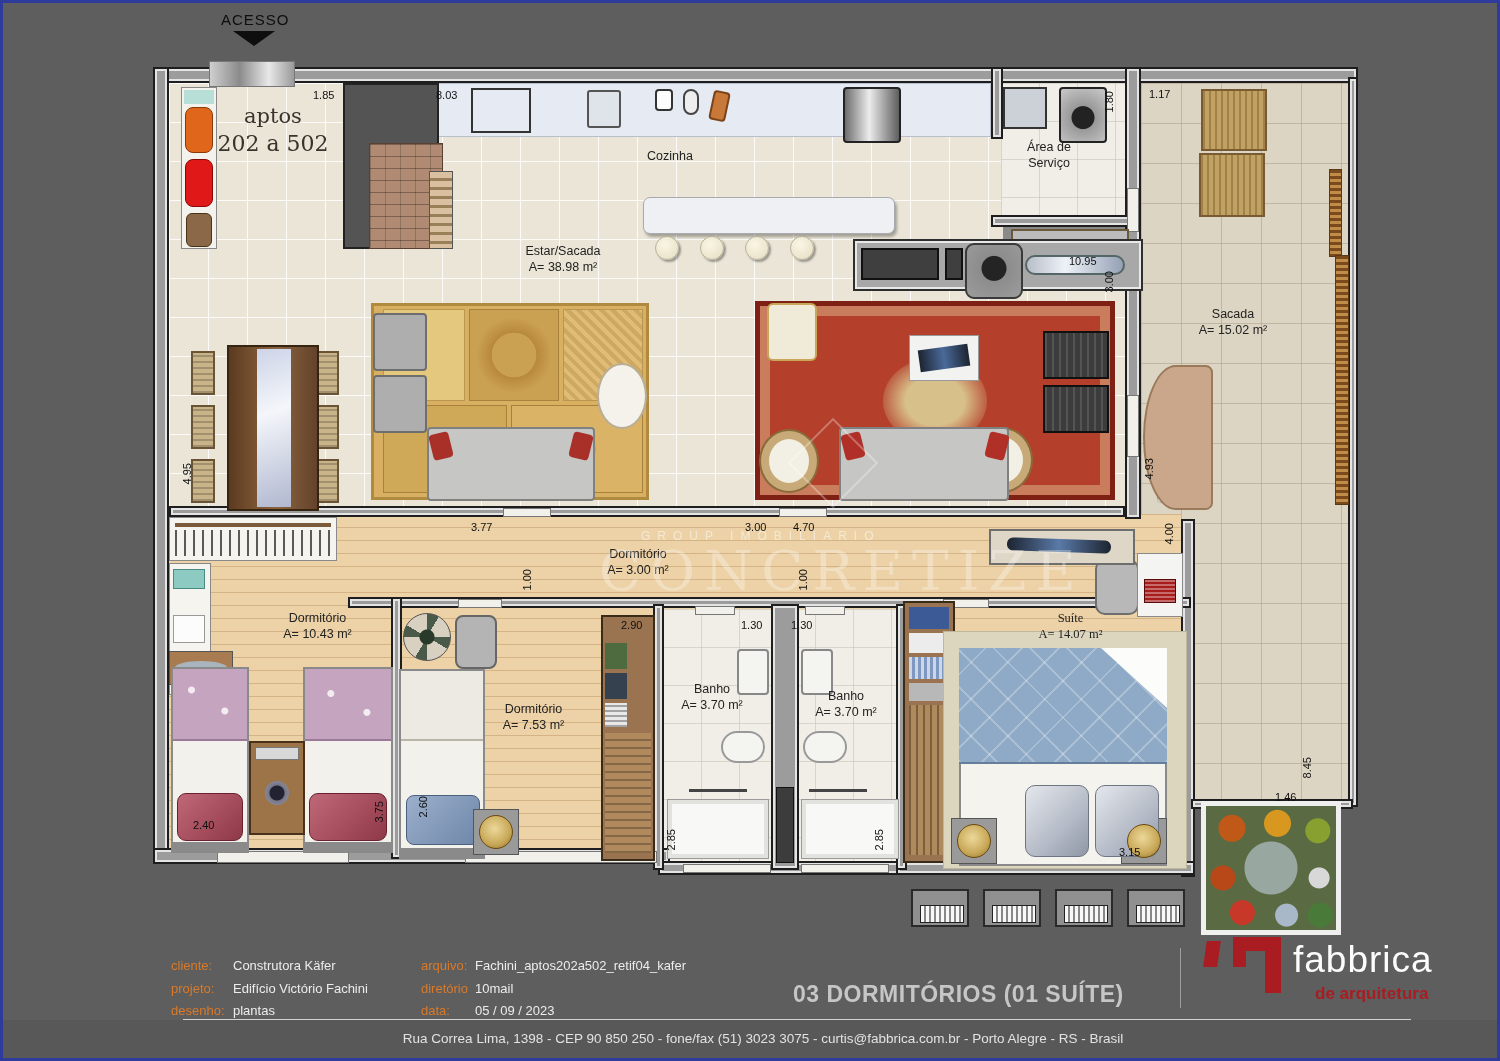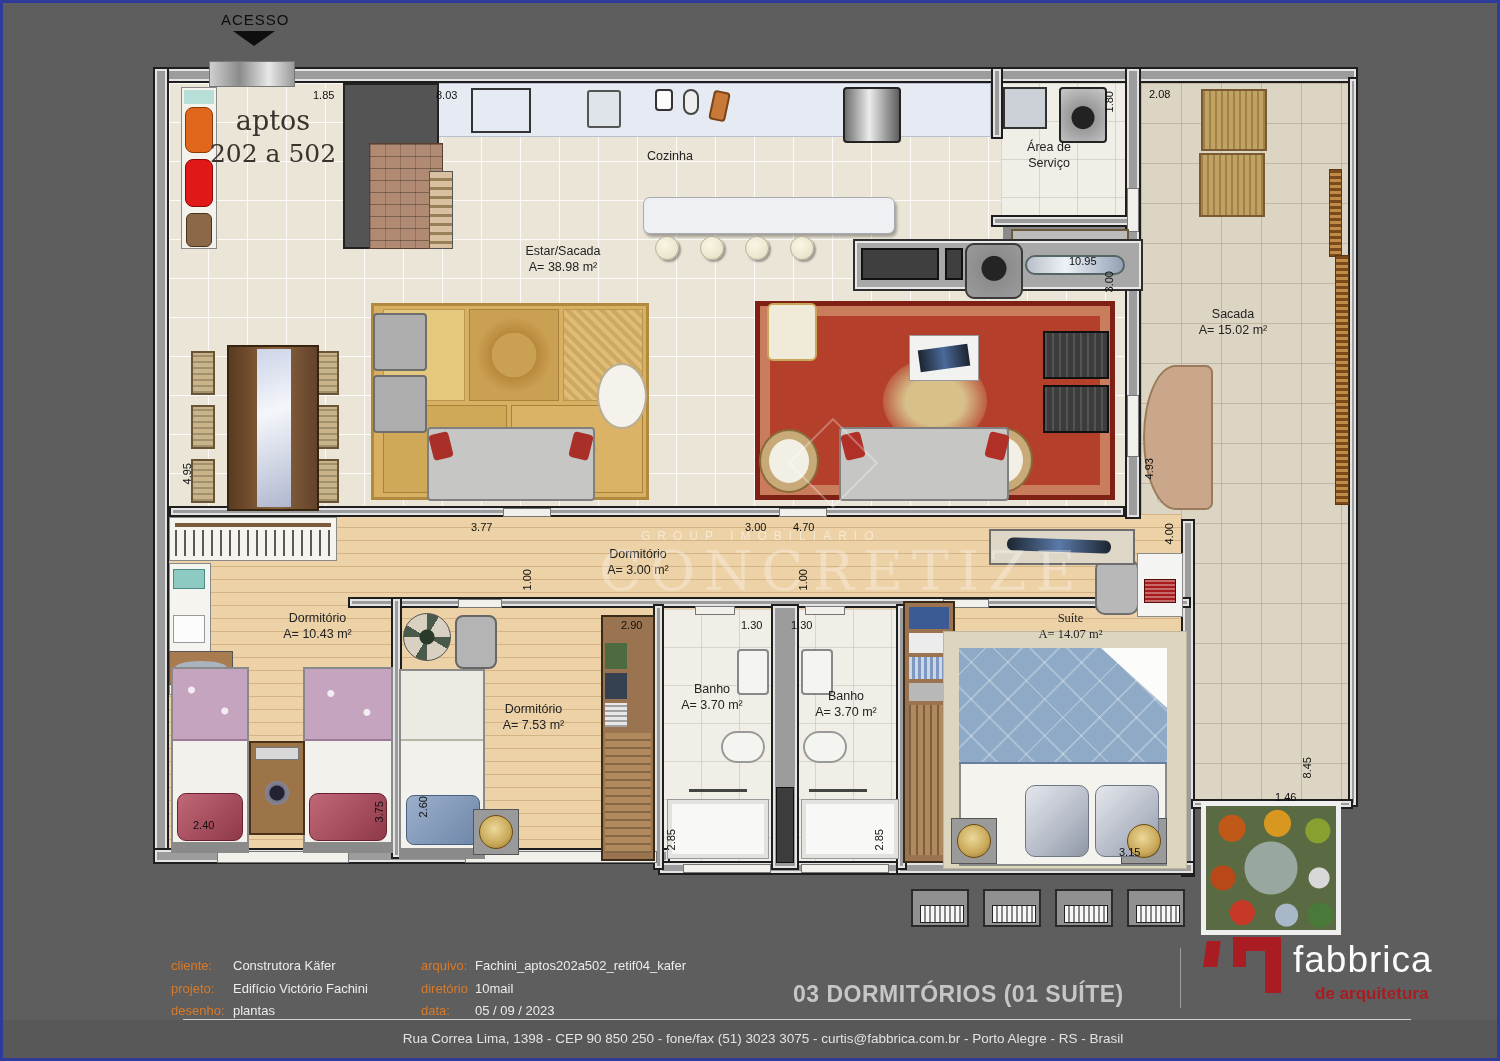--- a/index.html
+++ b/index.html
@@ -269,22 +269,22 @@
       <div class="stripes"></div>
     </div>
   <div class="abs acbox" style="left:1052px;top:886px;width:58px;height:38px;">
       <div class="stripes"></div>
     </div>
   <div class="abs acbox" style="left:1124px;top:886px;width:58px;height:38px;">
       <div class="stripes"></div>
     </div>
 
   <div class="abs room-label" style="left:200px;top:100px;width:140px;font-family:'DejaVu Serif',serif;color:#3a332c;z-index:40;">
-    <div style="font-size:27px;">aptos</div>
-    <div style="font-size:25px;">202 a 502</div>
+    <div style="font-size:21px;">aptos</div>
+    <div style="font-size:22px;">202 a 502</div>
   </div>
   <div class="abs room-label" style="left:617px;top:145px;width:100px;">
     <div>Cozinha</div>
   </div>
   <div class="abs room-label" style="left:1000px;top:136px;width:92px;">
     <div>Área de</div>
     <div>Serviço</div>
   </div>
   <div class="abs room-label" style="left:485px;top:240px;width:150px;">
     <div>Estar/Sacada</div>
@@ -315,21 +315,21 @@
     <div>A= 3.70 m²</div>
   </div>
   <div class="abs room-label" style="left:1005px;top:607px;width:125px;font-family:Liberation Serif, serif;">
     <div>Suíte</div>
     <div>A= 14.07 m²</div>
   </div>
 
   <span class="abs dim" style="left:310px;top:86px;">1.85</span>
   <span class="abs dim" style="left:433px;top:86px;">8.03</span>
   <span class="abs dim dimv" style="left:1100px;top:88px;">1.80</span>
-  <span class="abs dim" style="left:1146px;top:85px;">2.08</span>
+  <span class="abs dim" style="left:1146px;top:85px;">1.17</span>
   <span class="abs dim" style="left:1066px;top:252px;">10.95</span>
   <span class="abs dim dimv" style="left:1100px;top:268px;">3.00</span>
   <span class="abs dim dimv" style="left:178px;top:460px;">4.95</span>
   <span class="abs dim" style="left:468px;top:518px;">3.77</span>
   <span class="abs dim" style="left:742px;top:518px;">3.00</span>
   <span class="abs dim" style="left:790px;top:518px;">4.70</span>
   <span class="abs dim dimv" style="left:518px;top:566px;">1.00</span>
   <span class="abs dim dimv" style="left:794px;top:566px;">1.00</span>
   <span class="abs dim" style="left:618px;top:616px;">2.90</span>
   <span class="abs dim" style="left:738px;top:616px;">1.30</span>

